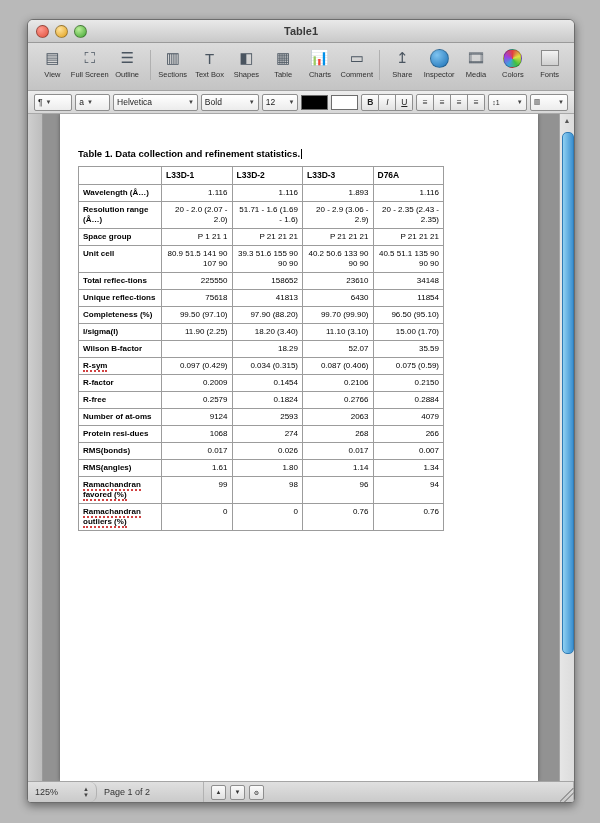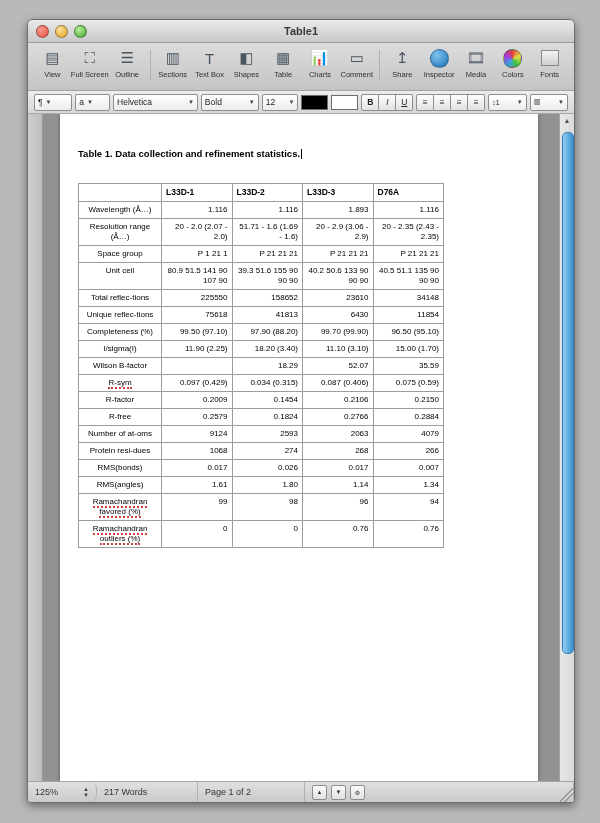--- a/index.html
+++ b/index.html
@@ -215,21 +215,21 @@
   }
   
   .doc-inner {
     padding: 34px 16px 0 18px;
     font-family: "Liberation Sans", sans-serif;
   }
   .caption {
     font-size: 9.5px;
     font-weight: bold;
     color: #000;
-    margin-bottom: 24px;
+    margin-bottom: 7px;
     position: relative;
   }
   .caption .caret {
     display: inline-block;
     width: 1px;
     height: 10px;
     background: #000;
     vertical-align: -2px;
     margin-left: 1px;
   }
@@ -247,22 +247,22 @@
     color: #000;
   }
   table.stats th {
     text-align: left;
     font-weight: bold;
     font-size: 8.5px;
   }
   table.stats col.c0 { width: 83px; }
   table.stats col.cx { width: 70.5px; }
   td.rowhead {
-    font-weight: normal;
-    text-align: center;
+    font-weight: bold;
+    text-align: left;
   }
   td.val {
     text-align: right;
   }
   .spell {
     border-bottom: 2px dotted #d04040;
     padding-bottom: 0px;
   }
   
   .statusbar {
@@ -591,23 +591,20 @@
   </div>
 
   <div class="statusbar">
     <div class="sb-cell zoom">
       <span>125%</span>
       <span class="stepper">
           <span>▲</span>
           <span>▼</span>
         </span>
     </div>
-    <div class="sb-cell" style="width:86px">
-      <span>217 Words</span>
-    </div>
     <div class="sb-cell" style="width:92px">
       <span>Page 1 of 2</span>
     </div>
     <div class="sb-nav">
       <div class="navbtn">▲</div>
       <div class="navbtn">▼</div>
       <div class="navbtn">⚙</div>
     </div>
     <div class="sb-grow"></div>
     <div class="resizer"></div>

